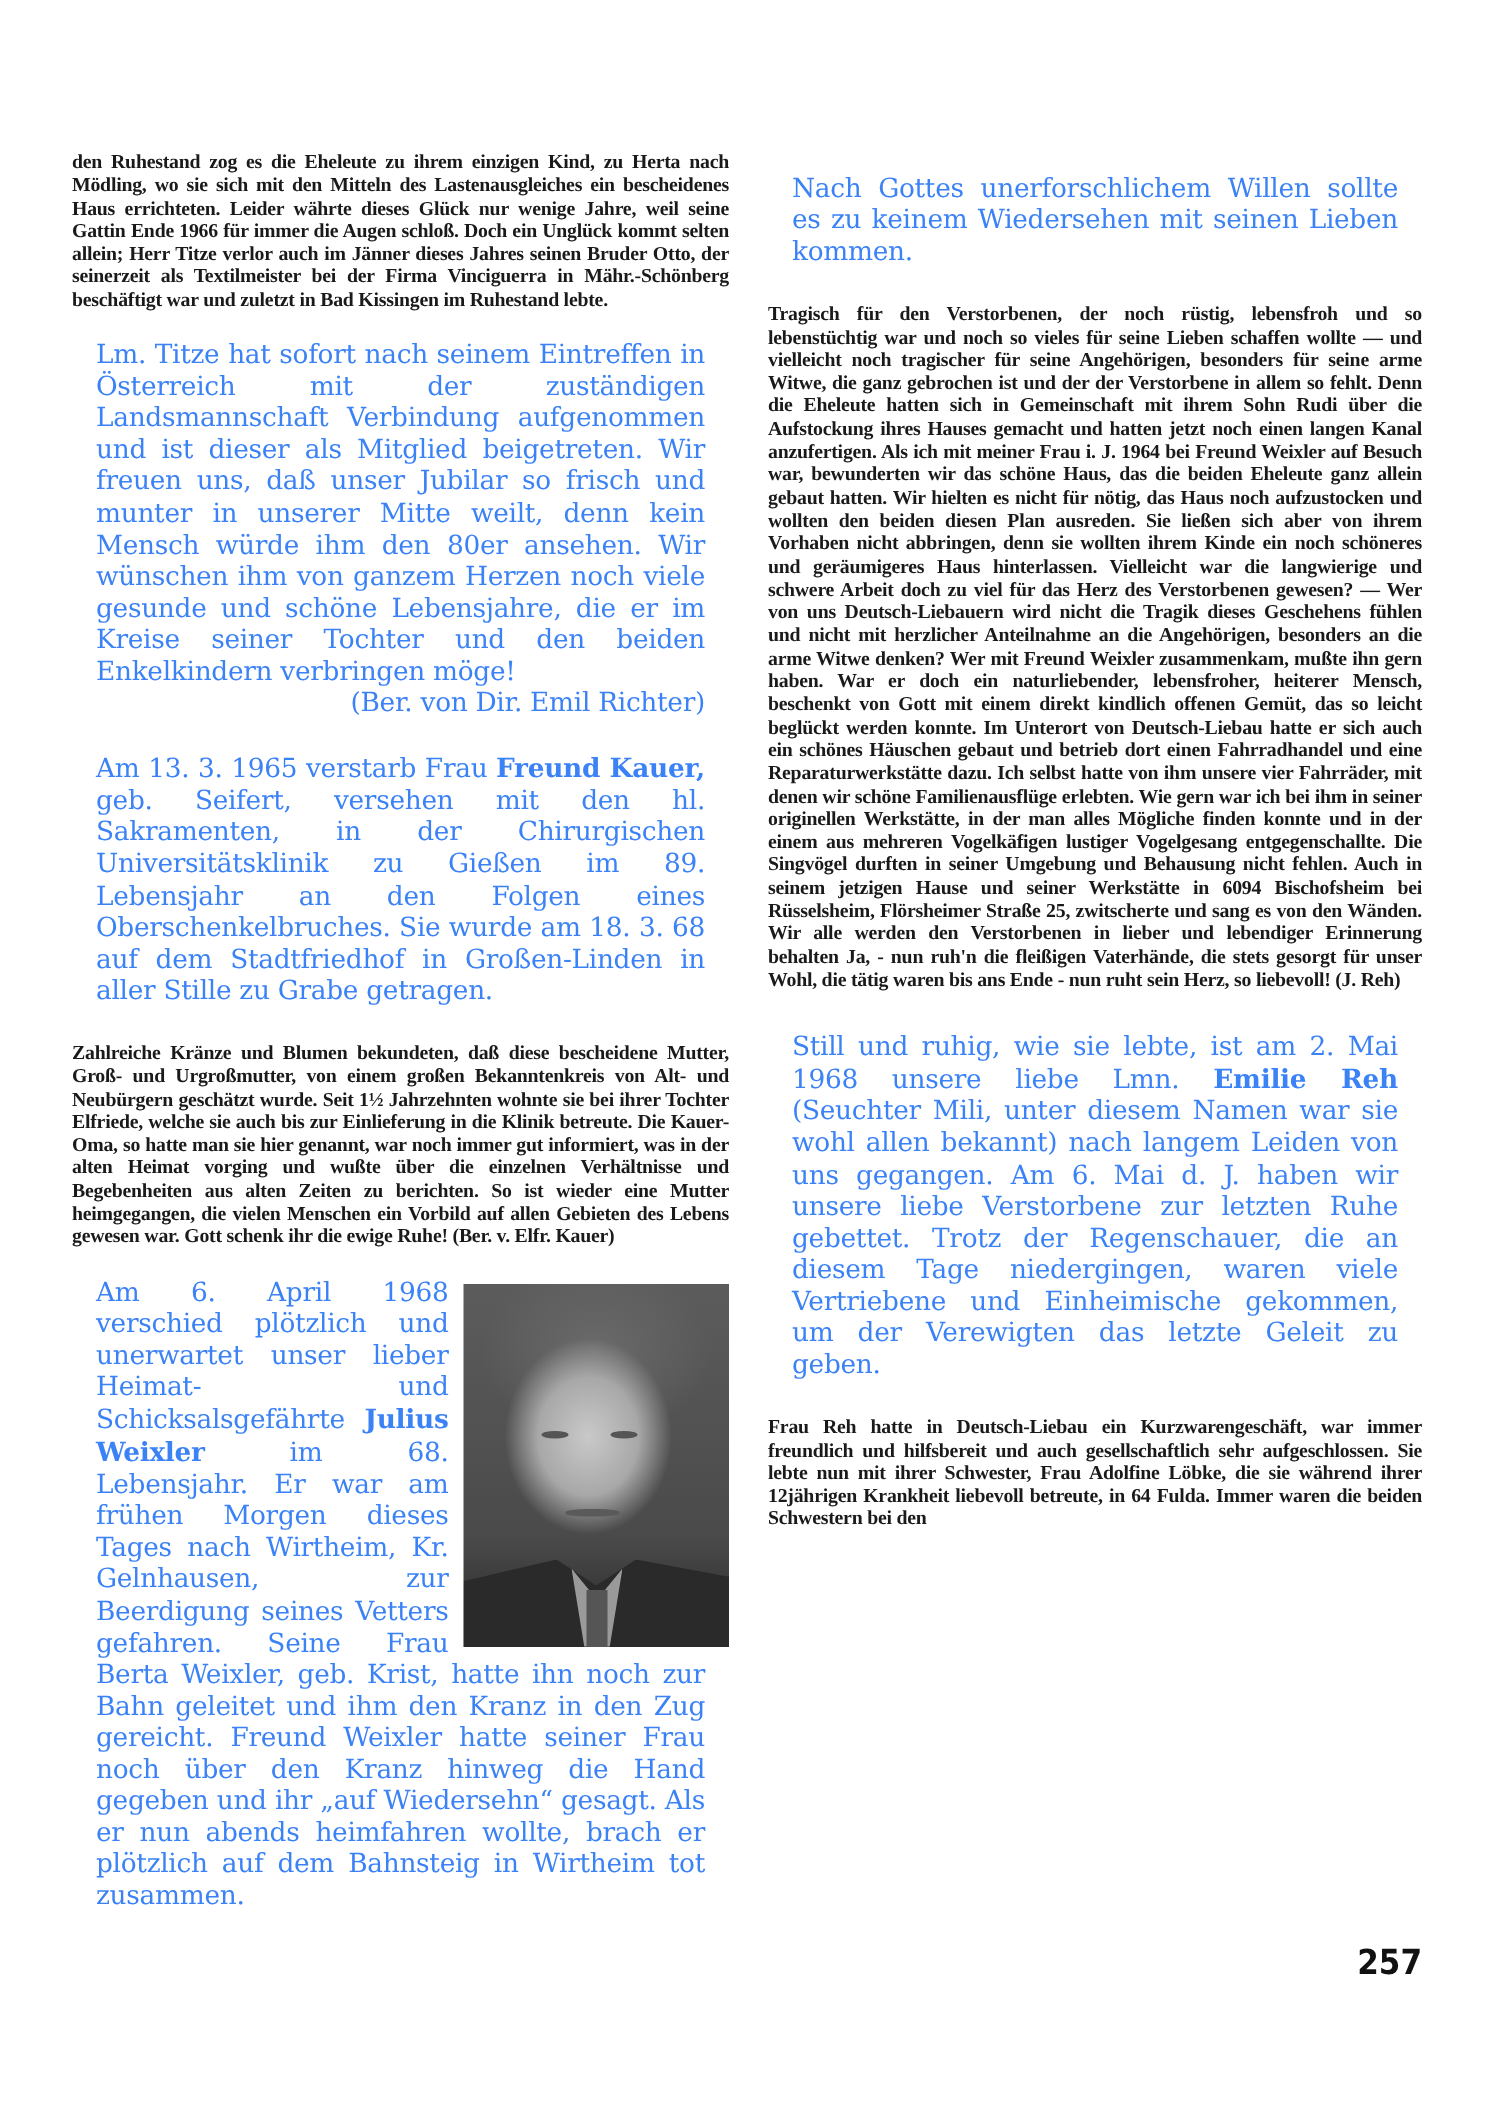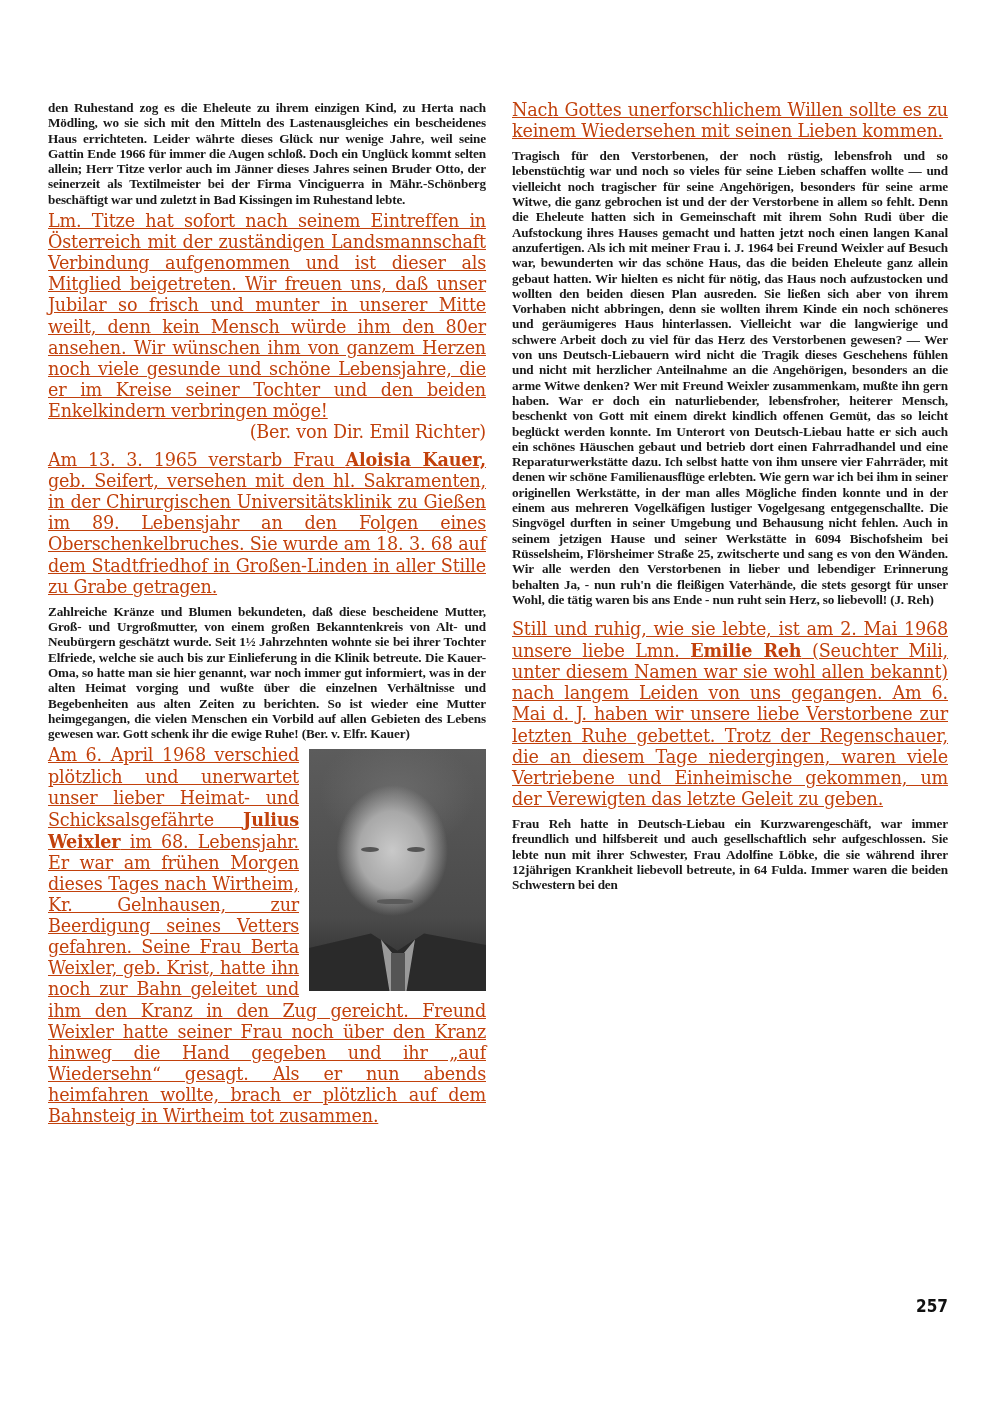--- a/index.html
+++ b/index.html
@@ -1,51 +1,51 @@
 <!DOCTYPE html>
 <html><head>
 <meta charset="utf-8">
 <style>
   html, body { margin:0; padding:0; background:#ffffff; }
   body { width:1000px; height:1413px; position:relative; overflow:hidden; color:#111; }
   .col { position:absolute; top:100px; }
   .col-left { left:48px; width:438px; }
   .col-right { left:512px; width:436px; }
   .small { font-family:Liberation Serif, serif; font-size:13.2px; line-height:15.3px; font-weight:bold; text-align:justify; letter-spacing:-0.15px; margin:0; color:#1a1a1a; }
-  .large { font-family:"DejaVu Serif", serif; font-size:17.6px; line-height:21.1px; text-align:justify; margin:0; letter-spacing:-0.2px; color:#c2410c;text-decoration:underline; }
+  .large { font-family:"DejaVu Serif", serif; font-size:17.6px; line-height:21.1px; text-align:justify; margin:16px; letter-spacing:-0.2px; color:#3b82f6; }
   .gap { height:6px; }
   .gap-s { height:4px; }
   b { font-weight:bold; }
   .photo-wrap { position:relative; }
   .photo {
     float:right; width:177px; height:242px; margin:4px 0 4px 10px;
     background:
       radial-gradient(ellipse 42% 36% at 47% 42%, #c9c9c9 0%, #a8a8a8 45%, rgba(90,90,90,0) 75%),
       radial-gradient(ellipse 55% 30% at 50% 18%, #6a6a6a 0%, rgba(60,60,60,0) 80%),
       linear-gradient(180deg, #5c5c5c 0%, #4a4a4a 70%, #262626 100%);
     position:relative; overflow:hidden;
   }
   .photo .suit { position:absolute; left:0; right:0; bottom:0; height:58px; background:#2a2a2a; clip-path:polygon(0 25%, 35% 0, 50% 30%, 65% 0, 100% 20%, 100% 100%, 0 100%); }
   .photo .collar { position:absolute; left:72px; bottom:0; width:34px; height:52px; background:#9a9a9a; clip-path:polygon(0 0, 50% 40%, 100% 0, 75% 100%, 25% 100%); }
   .photo .tie { position:absolute; left:82px; bottom:0; width:14px; height:38px; background:#555; }
   .photo .eye { position:absolute; width:18px; height:5px; background:#555; border-radius:50%; top:98px; }
   .photo .mouth { position:absolute; left:68px; top:150px; width:36px; height:5px; background:#5a5a5a; border-radius:40%; }
-  .page-num { position:absolute; right:52px; top:1296px; font-family:"DejaVu Sans Condensed","DejaVu Sans",sans-serif; font-weight:bold; font-size:17px;margin-left:28px; }
+  .page-num { position:absolute; right:52px; top:1296px; font-family:"DejaVu Sans Condensed","DejaVu Sans",sans-serif; font-weight:bold; font-size:23px;margin-left:28px; }
   .sig { float:right; }
 </style>
 </head>
 <body>
 
 <div class="col col-left">
   <p class="small">den Ruhestand zog es die Eheleute zu ihrem einzigen Kind, zu Herta nach Mödling, wo sie sich mit den Mitteln des Lastenausgleiches ein bescheidenes Haus errichteten. Leider währte dieses Glück nur wenige Jahre, weil seine Gattin Ende 1966 für immer die Augen schloß. Doch ein Unglück kommt selten allein; Herr Titze verlor auch im Jänner dieses Jahres seinen Bruder Otto, der seinerzeit als Textilmeister bei der Firma Vinciguerra in Mähr.-Schönberg beschäftigt war und zuletzt in Bad Kissingen im Ruhestand lebte.</p>
   <div class="gap-s"></div>
   <p class="large"><span>Lm. Titze hat sofort nach seinem Eintreffen in Österreich mit der zuständigen Landsmannschaft Verbindung aufgenommen und ist dieser als Mitglied beigetreten. Wir freuen uns, daß unser Jubilar so frisch und munter in unserer Mitte weilt, denn kein Mensch würde ihm den 80er ansehen. Wir wünschen ihm von ganzem Herzen noch viele gesunde und schöne Lebensjahre, die er im Kreise seiner Tochter und den beiden Enkelkindern verbringen möge!</span> <span class="sig">(Ber. von Dir. Emil Richter)</span></p>
   <div style="clear:both"></div>
   <div class="gap"></div>
-  <p class="large"><span>Am 13. 3. 1965 verstarb Frau </span><b>Aloisia Kauer,</b><span> geb. Seifert, versehen mit den hl. Sakramenten, in der Chirurgischen Universitätsklinik zu Gießen im 89. Lebensjahr an den Folgen eines Oberschenkelbruches. Sie wurde am 18. 3. 68 auf dem Stadtfriedhof in Großen-Linden in aller Stille zu Grabe getragen.</span></p>
+  <p class="large"><span>Am 13. 3. 1965 verstarb Frau </span><b>Freund Kauer,</b><span> geb. Seifert, versehen mit den hl. Sakramenten, in der Chirurgischen Universitätsklinik zu Gießen im 89. Lebensjahr an den Folgen eines Oberschenkelbruches. Sie wurde am 18. 3. 68 auf dem Stadtfriedhof in Großen-Linden in aller Stille zu Grabe getragen.</span></p>
   <div class="gap"></div>
   <p class="small">Zahlreiche Kränze und Blumen bekundeten, daß diese bescheidene Mutter, Groß- und Urgroßmutter, von einem großen Bekanntenkreis von Alt- und Neubürgern geschätzt wurde. Seit 1½ Jahrzehnten wohnte sie bei ihrer Tochter Elfriede, welche sie auch bis zur Einlieferung in die Klinik betreute. Die Kauer-Oma, so hatte man sie hier genannt, war noch immer gut informiert, was in der alten Heimat vorging und wußte über die einzelnen Verhältnisse und Begebenheiten aus alten Zeiten zu berichten. So ist wieder eine Mutter heimgegangen, die vielen Menschen ein Vorbild auf allen Gebieten des Lebens gewesen war. Gott schenk ihr die ewige Ruhe! (Ber. v. Elfr. Kauer)</p>
   <div class="gap-s"></div>
   <div class="photo-wrap">
     <div class="photo">
       <div class="eye" style="left:52px"></div>
       <div class="eye" style="left:98px"></div>
       <div class="mouth"></div>
       <div class="suit"></div>
       <div class="collar"></div>

